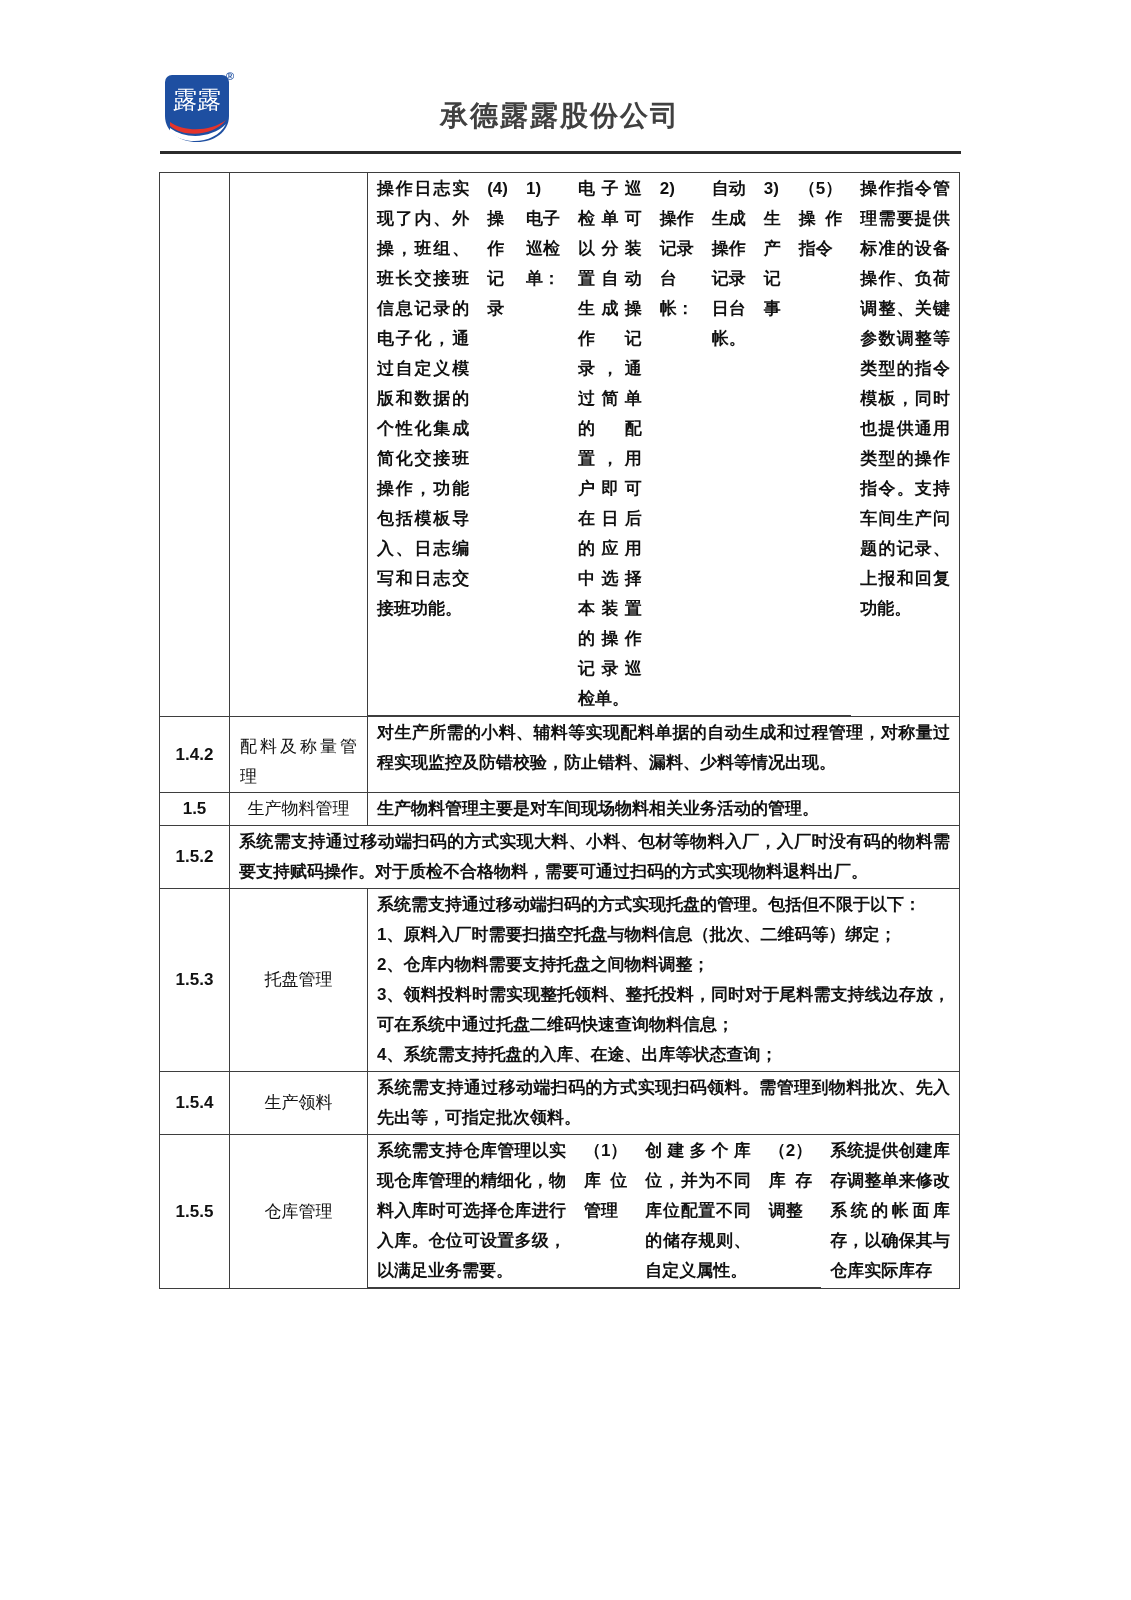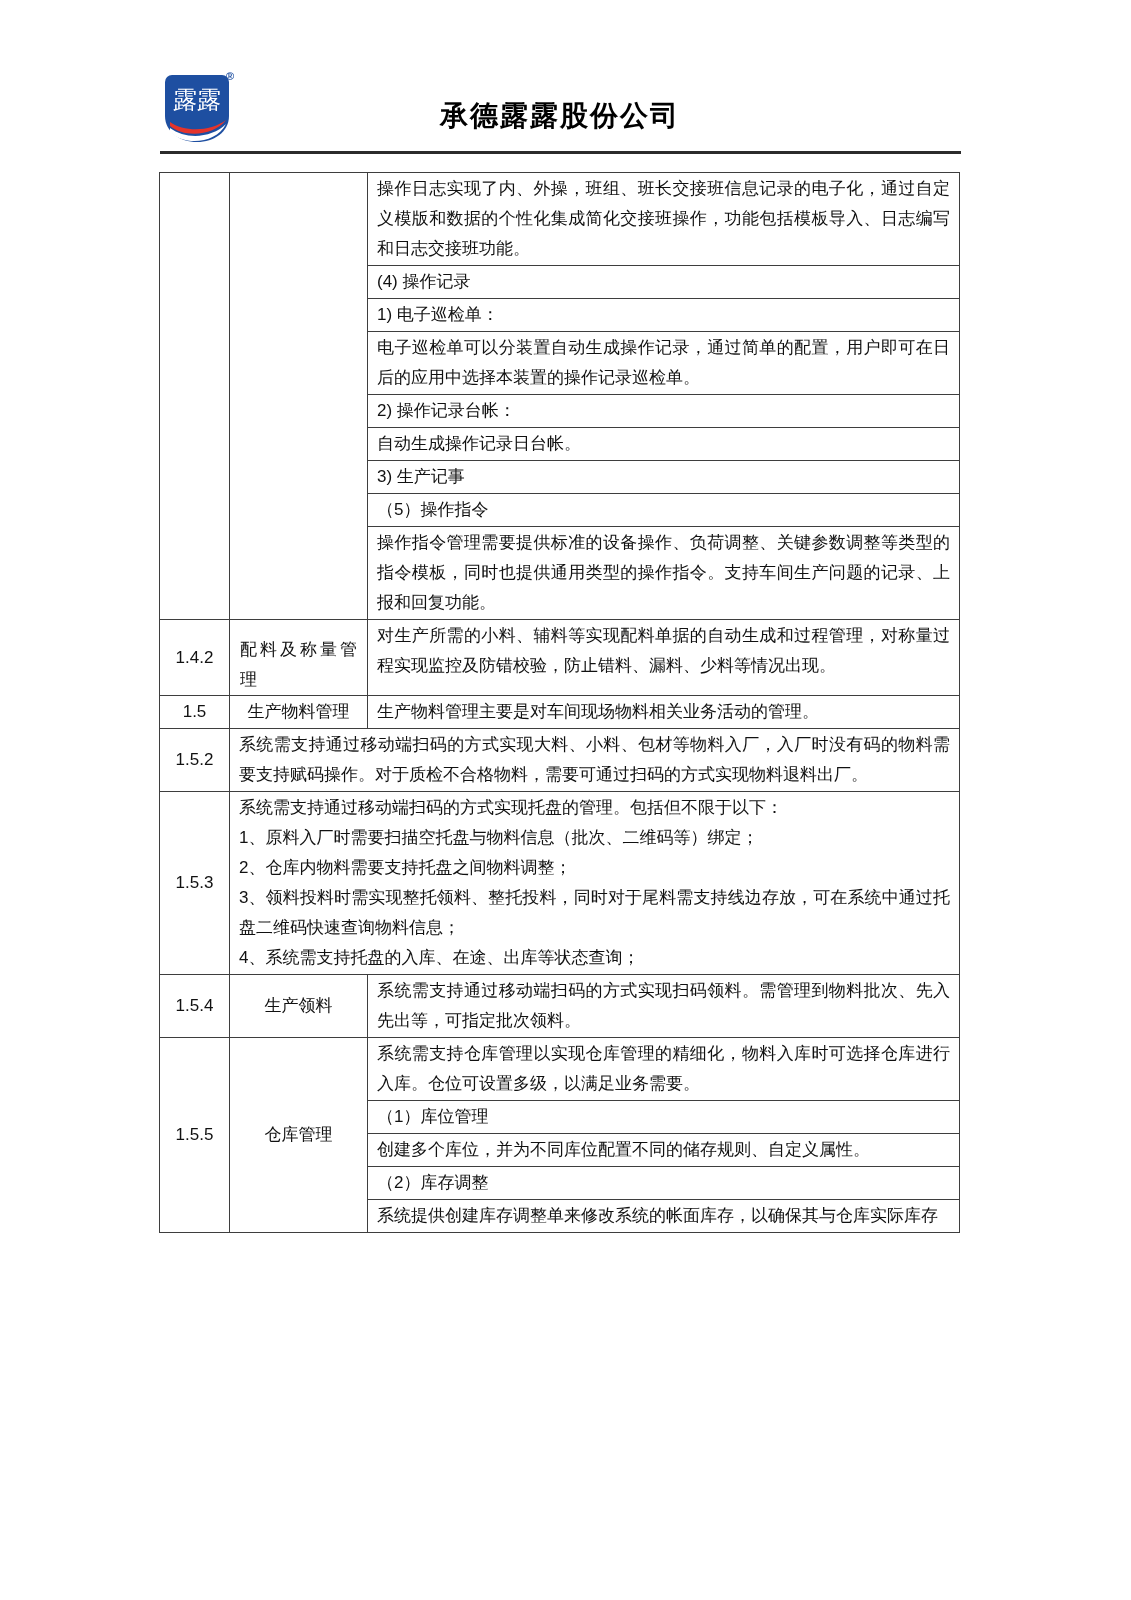--- a/index.html
+++ b/index.html
@@ -4,34 +4,34 @@
 <style>
   * { margin:0; padding:0; box-sizing:border-box; }
   html,body { background:#ffffff; }
   body { font-family:"Liberation Sans","DejaVu Sans",sans-serif; color:#111111; }
   .page { position:relative; width:1131px; height:1600px; background:#ffffff; overflow:hidden; }
 
   
   .logo-wrap { position:absolute; left:162px; top:72px; width:84px; height:80px; }
   .logo-reg { position:absolute; left:64px; top:-2px; font-size:11px; color:#1E4FA1; font-weight:bold; }
   .company { position:absolute; left:160px; top:97px; width:800px; text-align:center;
-             font-size:28px; font-weight:bold; color:#000000; letter-spacing:2px; }
+             font-size:28px; font-weight:bold; color:#404040; letter-spacing:2px; }
   .rule { position:absolute; left:160px; top:151px; width:801px; height:3px; background:#2b2b2b; }
 
   
   .tbl { position:absolute; left:159px; top:172px; width:801px; border:1px solid #3e3e3e; }
   .grp { display:flex; border-bottom:1px solid #3e3e3e; align-items:stretch; }
   .grp:last-child { border-bottom:none; }
   .c1 { width:70px; flex:0 0 70px; border-right:1px solid #3e3e3e;
-        display:flex; align-items:center; justify-content:center; font-size:17px; }
+        display:flex; align-items:center; justify-content:center; font-size:17px;font-weight:bold; }
   .c2 { width:138px; flex:0 0 138px; border-right:1px solid #3e3e3e;
         display:flex; align-items:center; justify-content:center; 
         font-size:17px; padding:0 10px; line-height:30px; }
   .c2.wrap { text-align:justify; display:block; padding-top:15px; }
-  .c3 { flex:1 1 auto; display:flex; flex-direction:column; min-width:0; }
+  .c3 { flex:1 1 auto; display:flex; flex-direction:row; min-width:0;font-weight:bold; }
   .cell { padding:1px 9px; font-size:17px; line-height:30px; text-align:justify;
           white-space:pre-line; border-bottom:1px solid #3e3e3e; }
   .c3 .cell:last-child { border-bottom:none; flex:1 1 auto; }
 
   
   .pagenum { position:absolute; left:160px; top:1448px; width:800px; text-align:center;
              font-size:17px; color:#222222; }
 </style>
 </head>
 <body>
@@ -87,20 +87,21 @@
 
     <div class="grp">
       <div class="c1">1.5.2</div>
       <div class="c3">
         <div class="cell">系统需支持通过移动端扫码的方式实现大料、小料、包材等物料入厂，入厂时没有码的物料需要支持赋码操作。对于质检不合格物料，需要可通过扫码的方式实现物料退料出厂。</div>
       </div>
     </div>
 
     <div class="grp">
       <div class="c1">1.5.3</div>
+      <div class="c2">托盘管理</div>
       <div class="c3">
         <div class="cell">系统需支持通过移动端扫码的方式实现托盘的管理。包括但不限于以下：
 1、原料入厂时需要扫描空托盘与物料信息（批次、二维码等）绑定；
 2、仓库内物料需要支持托盘之间物料调整；
 3、领料投料时需实现整托领料、整托投料，同时对于尾料需支持线边存放，可在系统中通过托盘二维码快速查询物料信息；
 4、系统需支持托盘的入库、在途、出库等状态查询；</div>
       </div>
     </div>
 
     <div class="grp">

